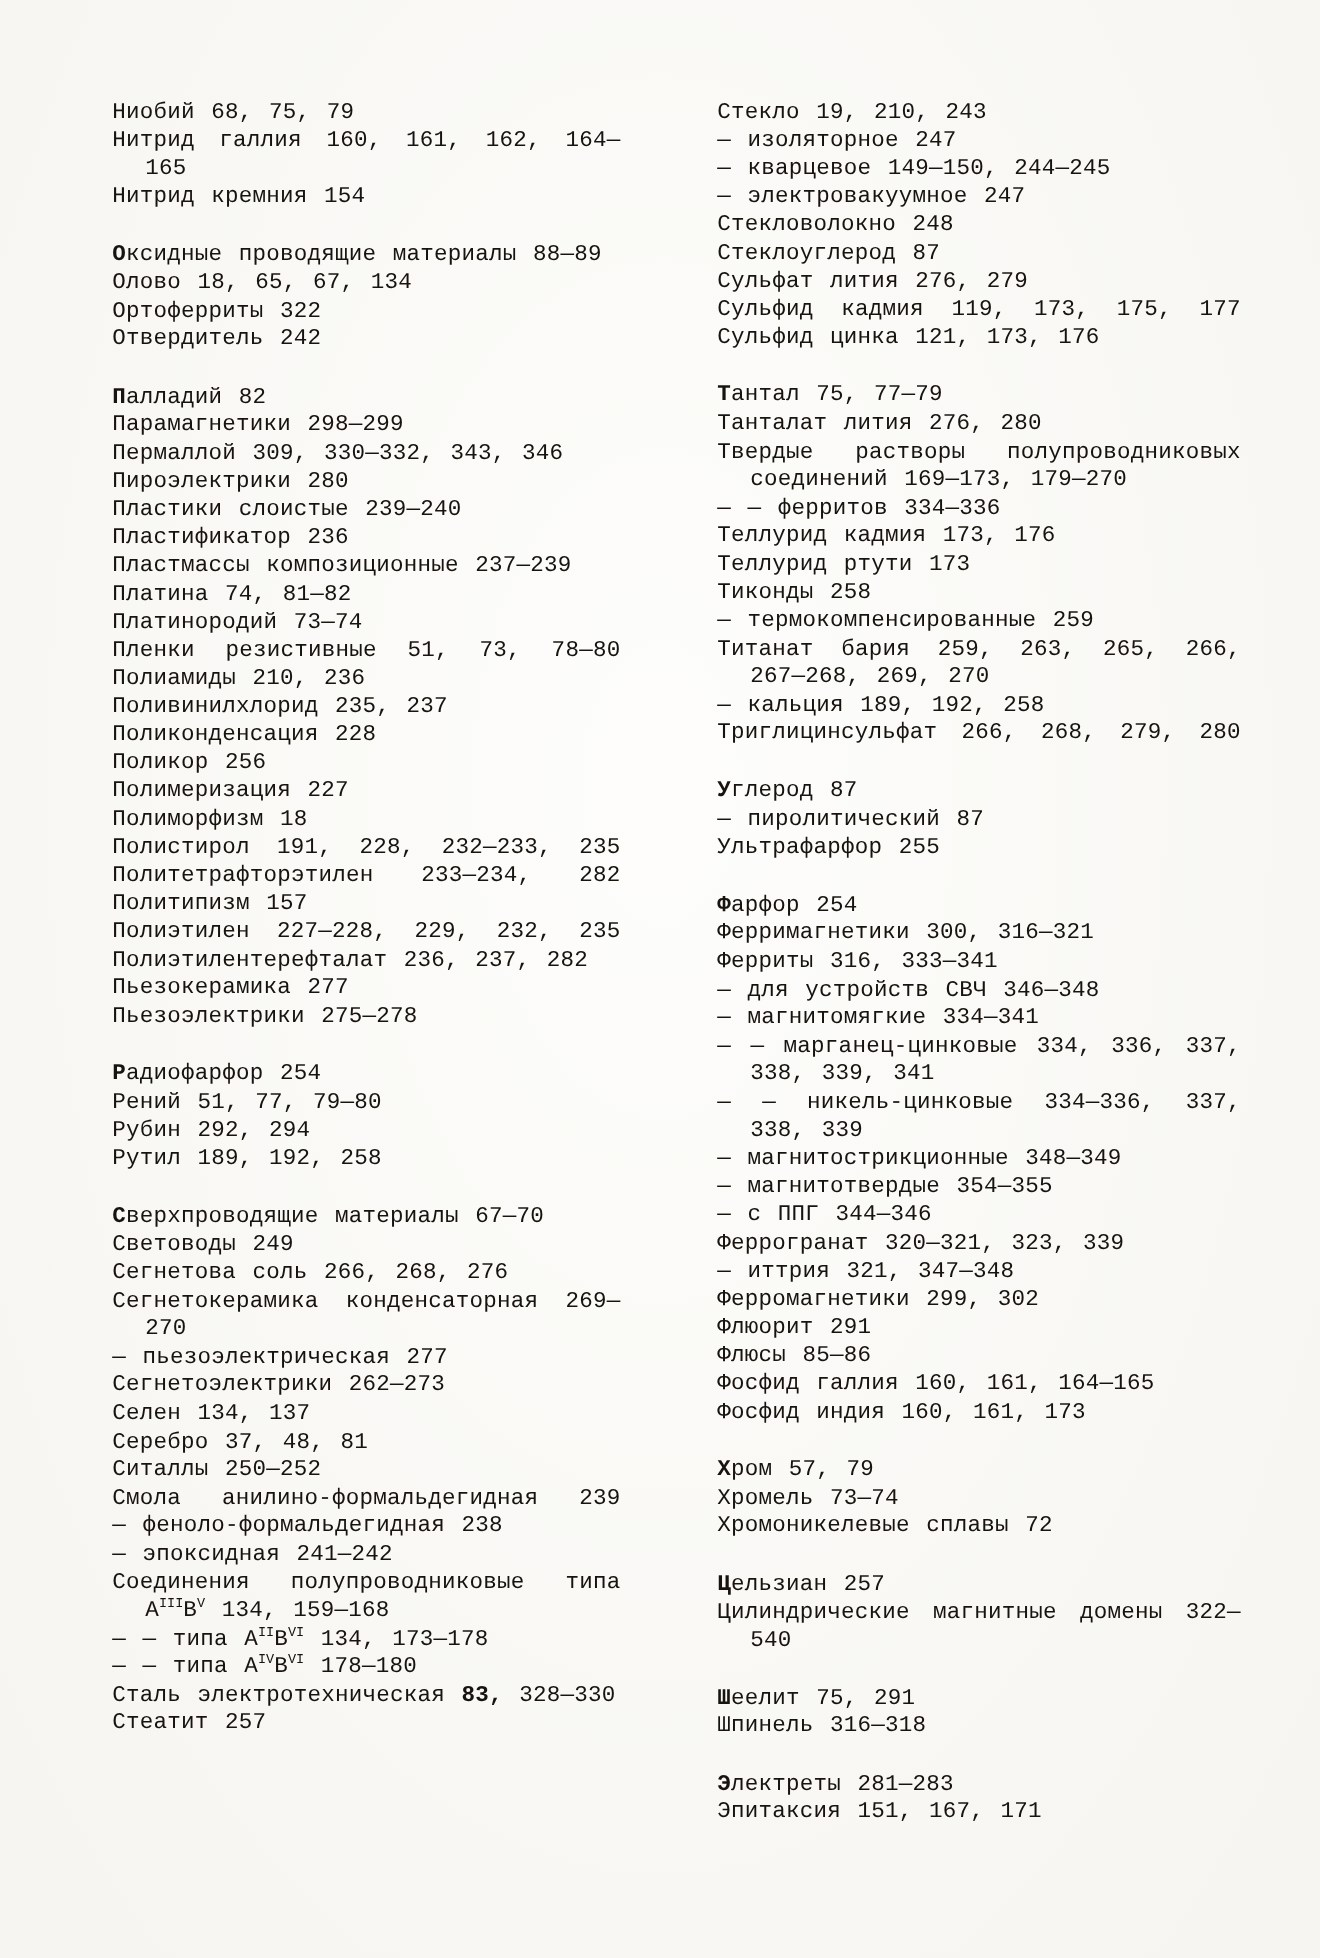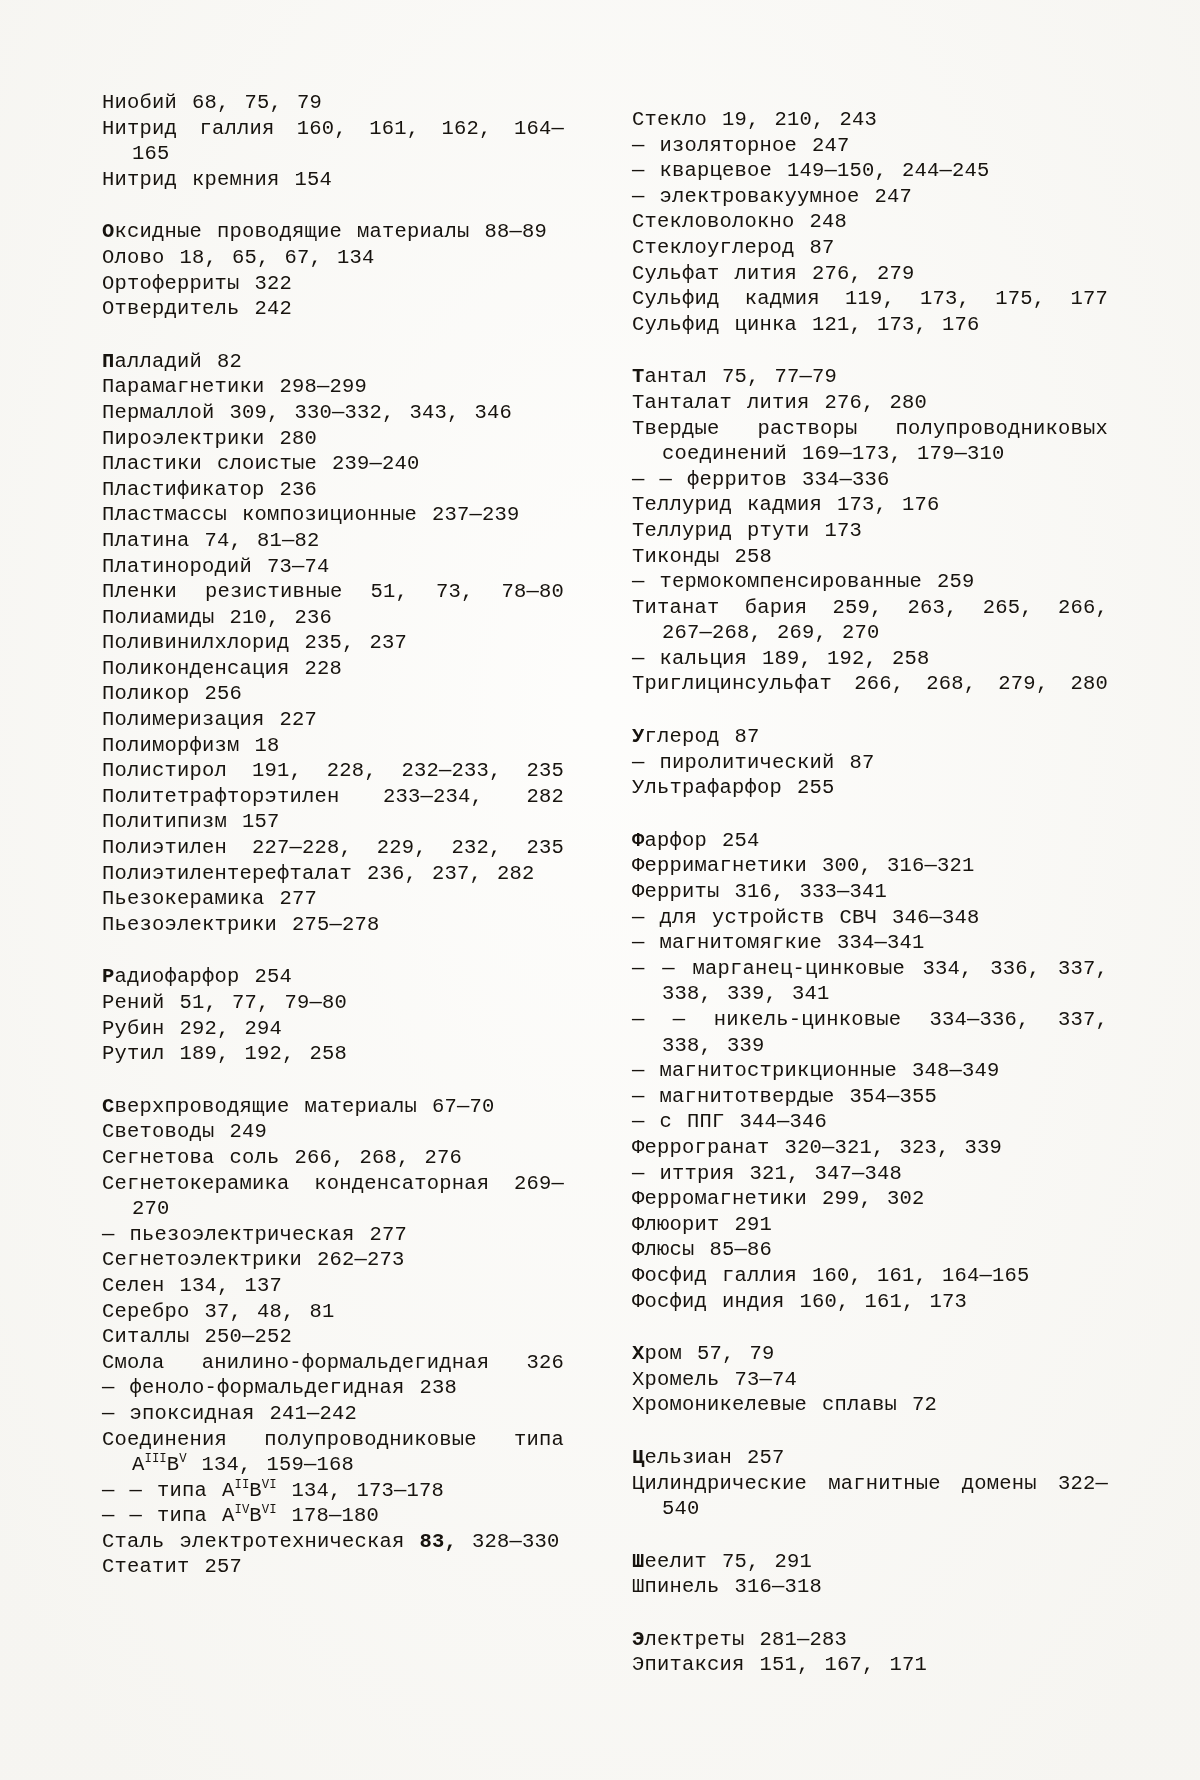--- a/index.html
+++ b/index.html
@@ -12,21 +12,21 @@
       #fbfaf6;
     color: #17130e;
     font-family: "Liberation Serif", "DejaVu Serif", serif;
     overflow: hidden;
   }
   .col {
     position: absolute;
     top: 90px;
   }
   .col-left  { left: 102px; width: 462px; }
-  .col-right { left: 632px; width: 476px; margin-top: 17px; }
+  .col-right { left: 652px; width: 476px; }
   .group { margin: 0 0 27px 0; font-family: Liberation Mono, monospace; }
   .entry {
     font-size: 20.5px;
     line-height: 25.6px;
     text-align: justify;
     padding-left: 30px;
     text-indent: -30px;
     word-spacing: 2.5px;
     letter-spacing: 0.2px;
   }
@@ -89,21 +89,21 @@
       <div class="group">
         <div class="entry"><b>С</b>верхпроводящие материалы 67—70</div>
         <div class="entry">Световоды 249</div>
         <div class="entry">Сегнетова соль 266, 268, 276</div>
         <div class="entry">Сегнетокерамика конденсаторная 269—270</div>
         <div class="entry">— пьезоэлектрическая 277</div>
         <div class="entry">Сегнетоэлектрики 262—273</div>
         <div class="entry">Селен 134, 137</div>
         <div class="entry">Серебро 37, 48, 81</div>
         <div class="entry">Ситаллы 250—252</div>
-        <div class="entry spread">Смола анилино-формальдегидная 326</div>
+        <div class="entry spread">Смола анилино-формальдегидная 239</div>
         <div class="entry">— феноло-формальдегидная 238</div>
         <div class="entry">— эпоксидная 241—242</div>
         <div class="entry">Соединения полупроводниковые типа А<sup>III</sup>В<sup>V</sup> 134, 159—168</div>
         <div class="entry">— — типа А<sup>II</sup>В<sup>VI</sup> 134, 173—178</div>
         <div class="entry">— — типа А<sup>IV</sup>В<sup>VI</sup> 178—180</div>
         <div class="entry">Сталь электротехническая <b>83,</b> 328—330</div>
         <div class="entry">Стеатит 257</div>
       </div>
     </div>
   <div class="col col-right">
@@ -114,21 +114,21 @@
         <div class="entry">— электровакуумное 247</div>
         <div class="entry">Стекловолокно 248</div>
         <div class="entry">Стеклоуглерод 87</div>
         <div class="entry">Сульфат лития 276, 279</div>
         <div class="entry spread">Сульфид кадмия 119, 173, 175, 177</div>
         <div class="entry">Сульфид цинка 121, 173, 176</div>
       </div>
       <div class="group">
         <div class="entry"><b>Т</b>антал 75, 77—79</div>
         <div class="entry">Танталат лития 276, 280</div>
-        <div class="entry">Твердые растворы полупроводниковых соединений 169—173, 179—310</div>
+        <div class="entry">Твердые растворы полупроводниковых соединений 169—173, 179—270</div>
         <div class="entry">— — ферритов 334—336</div>
         <div class="entry">Теллурид кадмия 173, 176</div>
         <div class="entry">Теллурид ртути 173</div>
         <div class="entry">Тиконды 258</div>
         <div class="entry">— термокомпенсированные 259</div>
         <div class="entry">Титанат бария 259, 263, 265, 266, 267—268, 269, 270</div>
         <div class="entry">— кальция 189, 192, 258</div>
         <div class="entry spread">Триглицинсульфат 266, 268, 279, 280</div>
       </div>
       <div class="group">

